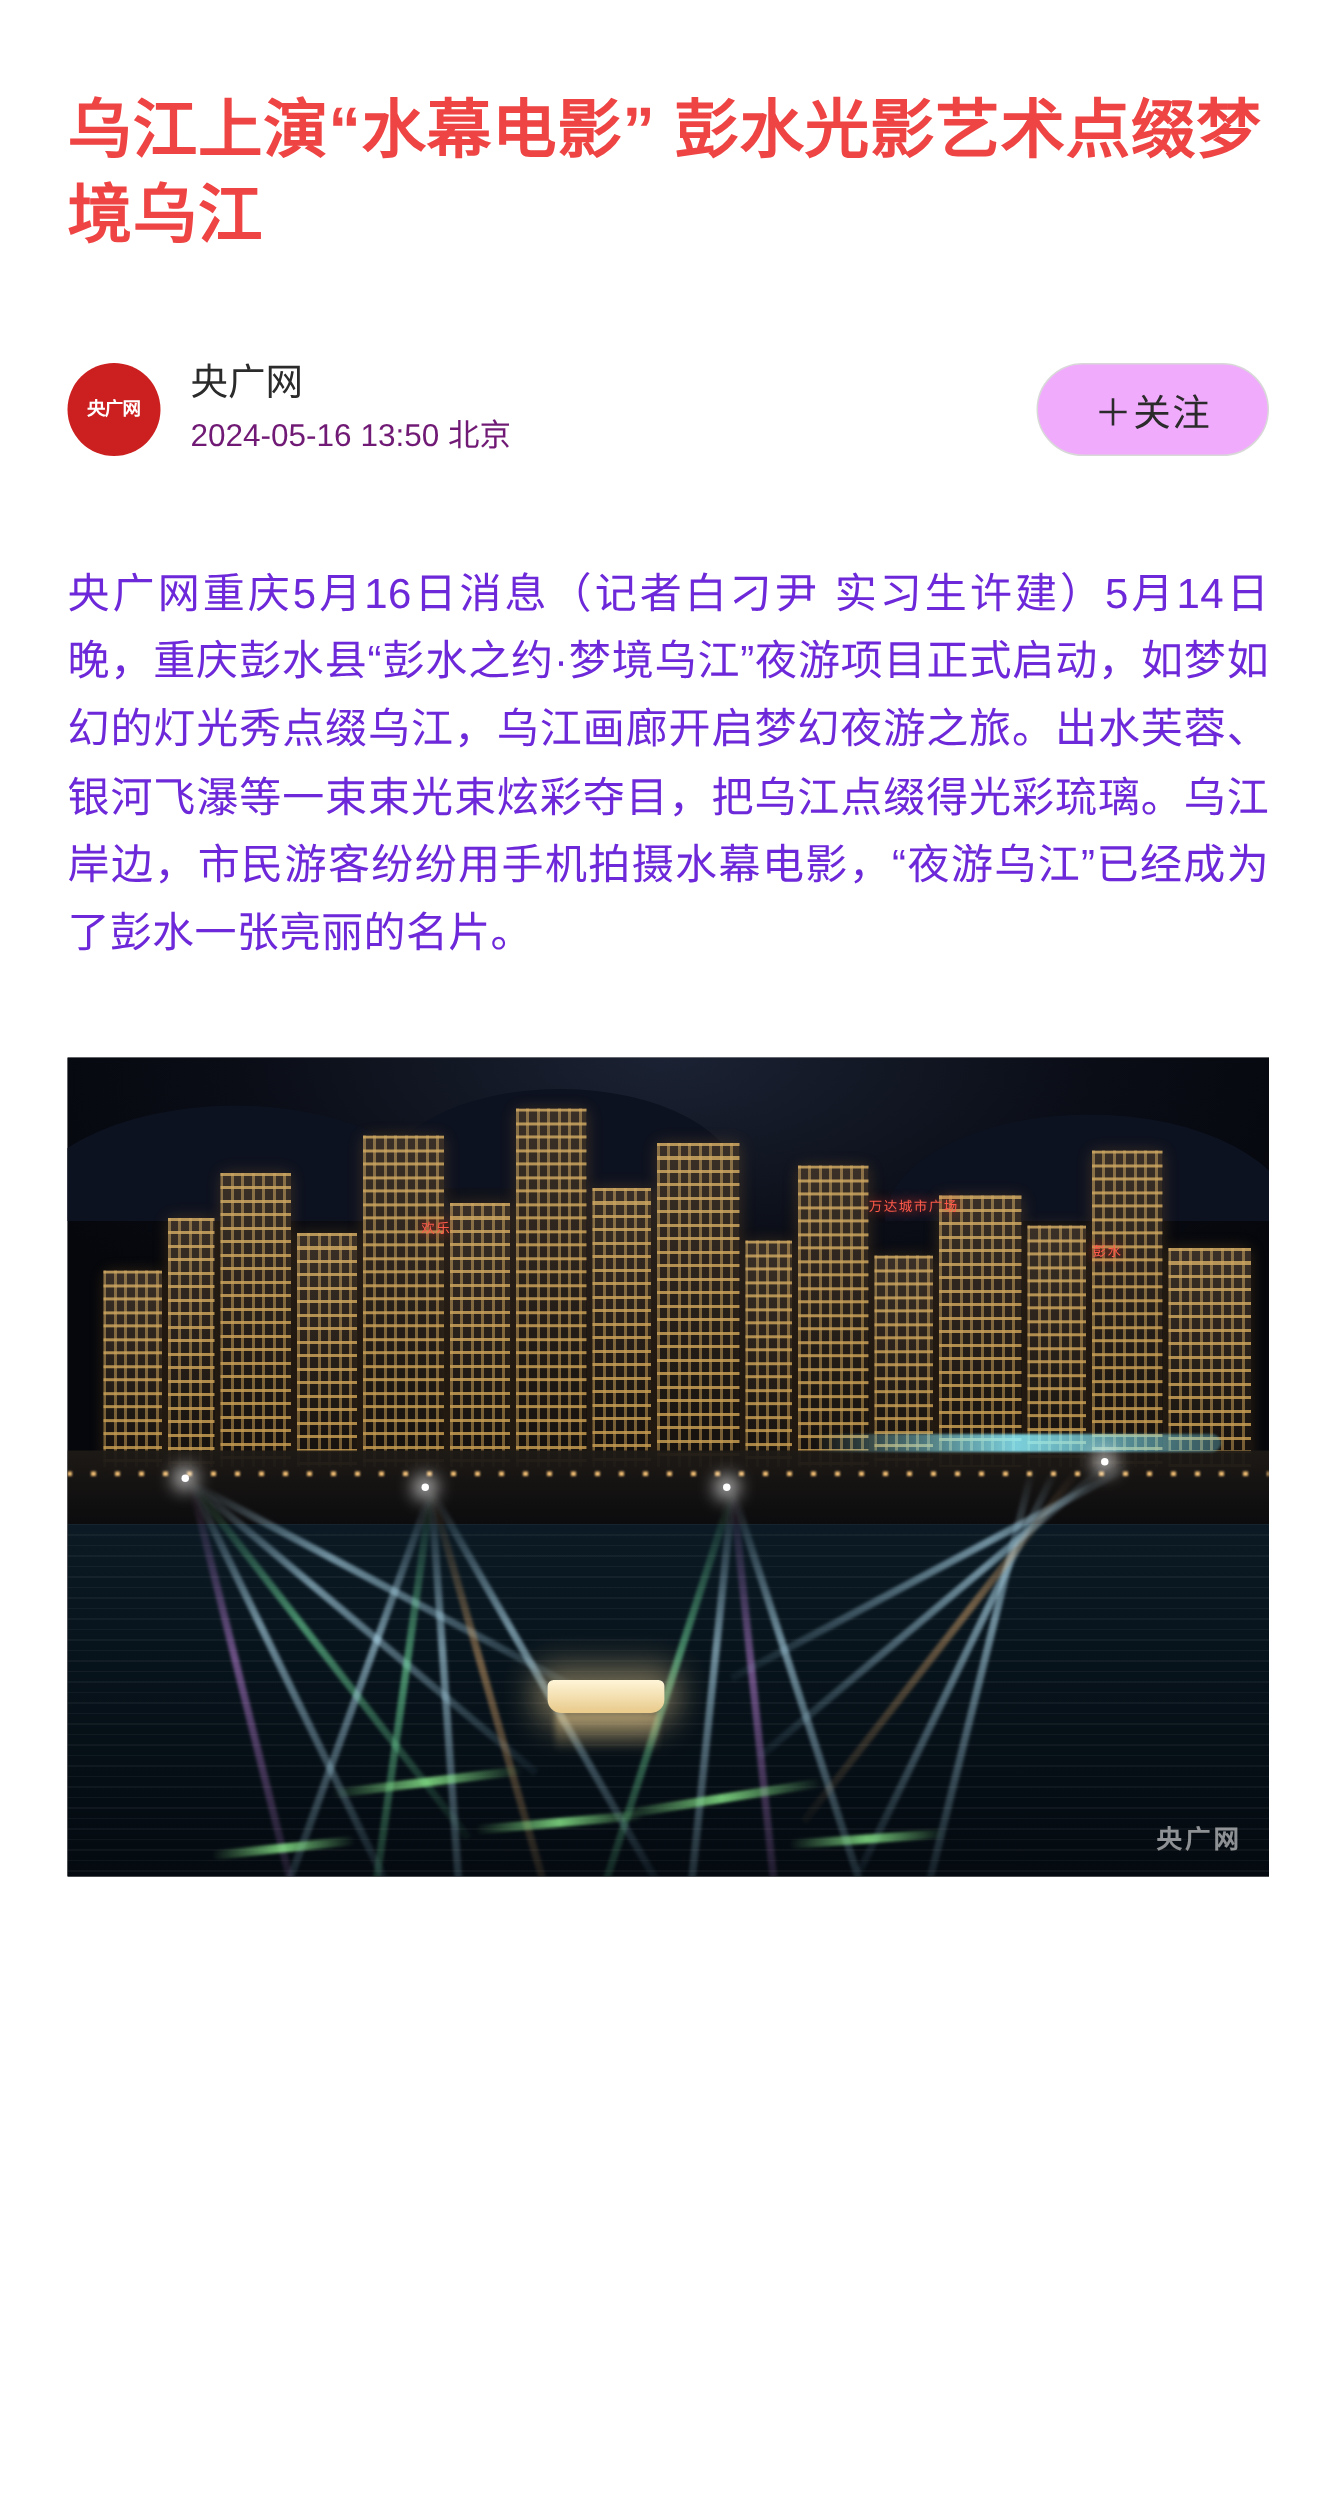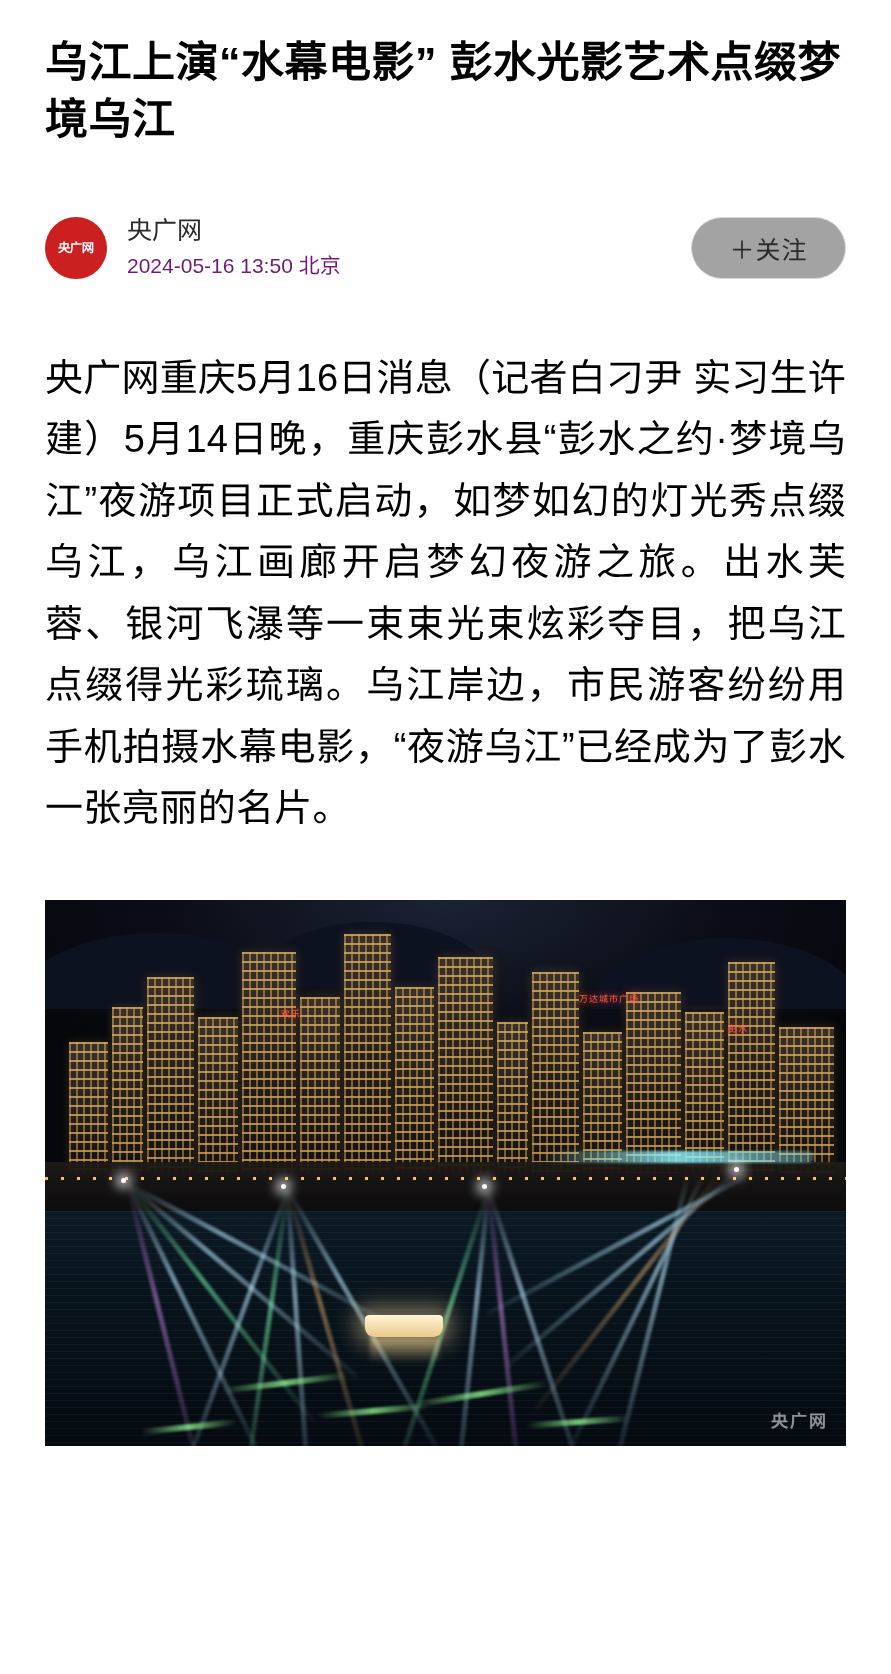--- a/index.html
+++ b/index.html
@@ -20,26 +20,26 @@
   .page {
     width: 891px;
     min-height: 1674px;
     padding: 0 45px;
     background: #fff;
   }
 
   
   .article-title {
     margin: 0;
-    padding-top: 34px;
+    padding-top: 59px;
     font-size: 43px;
     line-height: 1.32;
     font-weight: bold;
     letter-spacing: 0.5px;
-    color: #000000;
+    color: #ef4444;
   }
 
   
   .source-row {
     display: flex;
     align-items: center;
     margin-top: 62px;
     height: 76px;
   }
   .avatar {
@@ -79,41 +79,41 @@
     color: #701a75;
     line-height: 1.5;
     margin-top: 4px;
   }
   .follow-button {
     margin-left: auto;
     width: 155px;
     height: 62px;
     border: 1.5px solid #d8d8d8;
     border-radius: 31px;
-    background: #a3a3a3;
+    background: #f0abfc;
     color: #2b2b2b;
     font-size: 25px;
     display: flex;
     align-items: center;
     justify-content: center;
     cursor: pointer;
     font-family: "Liberation Sans", sans-serif;
     letter-spacing: 1px;
     text-align: right;
   }
 
   
   .article-body {
     margin-top: 62px;
   }
   .article-body p {
     margin: 0 0 26px 0;
-    font-size: 38px;
+    font-size: 28px;
     line-height: 1.62;
-    color: #000000;
+    color: #6d28d9;
     text-align: justify;
     letter-spacing: 0.2px;
   }
 
   
   .figure {
     margin-top: 60px;
     width: 100%;
     position: relative;
   }

